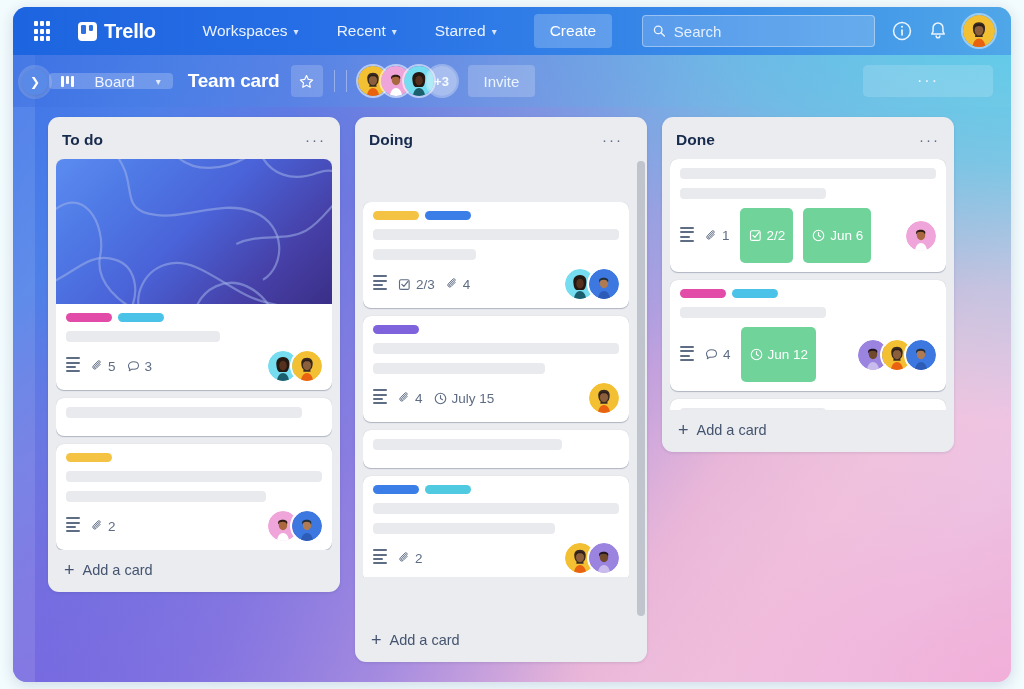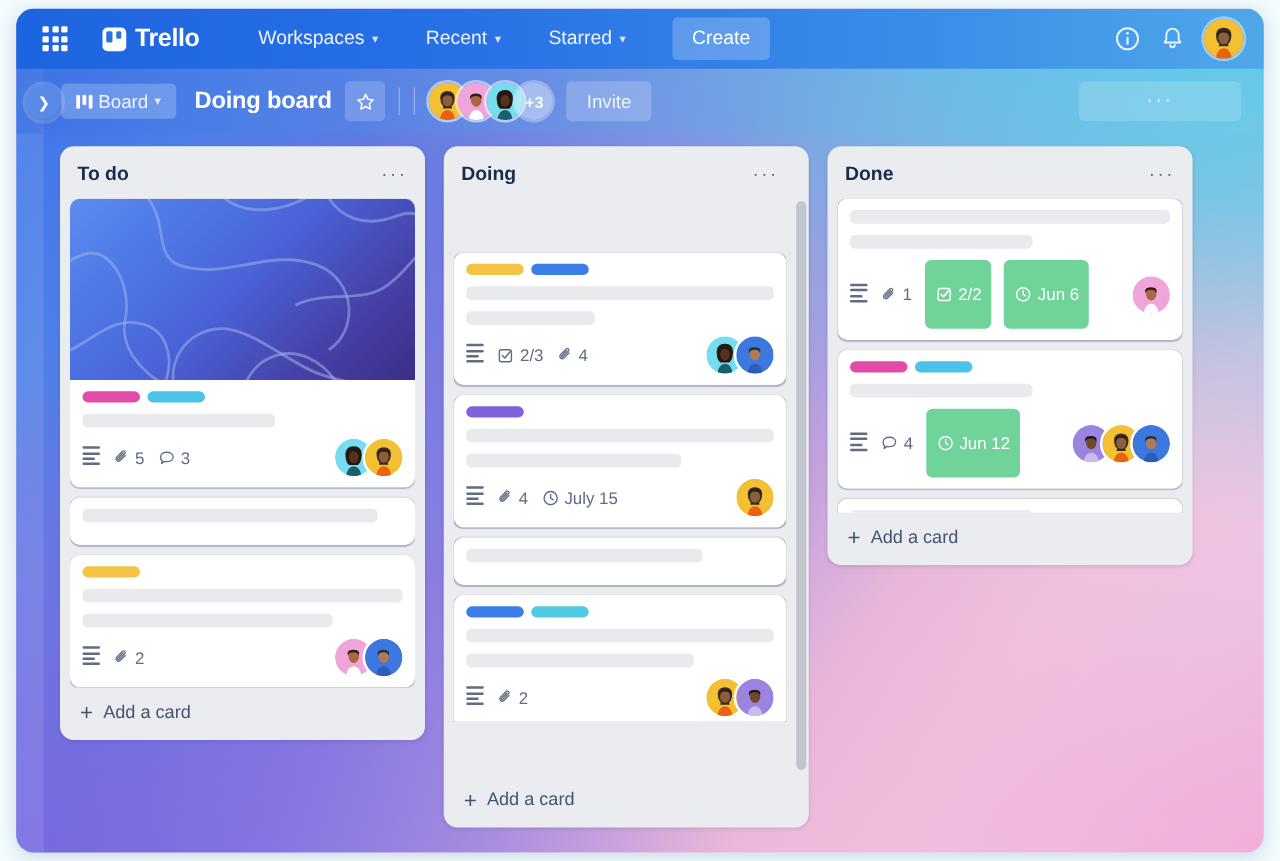--- a/index.html
+++ b/index.html
@@ -74,22 +74,22 @@
   .nav-avatar { width: 32px; height: 32px; border-radius: 50%; overflow: hidden; cursor: pointer;
                 box-shadow: 0 0 0 2px rgba(255,255,255,.45); }
 
   
   #boardbar {
     position: absolute; left: 0; top: 48px; right: 0; height: 52px;
     display: flex; align-items: center; gap: 11px; padding-left: 36px; padding-right: 18px;
     background: linear-gradient(90deg, rgba(62,113,226,.55) 0%, rgba(86,146,232,.42) 35%, rgba(110,186,230,.30) 70%, rgba(120,205,232,.22) 100%);
     z-index: 6;
   }
-  .board-btn { background: rgba(255,255,255,.22); border-radius:4px; height:28px; padding:0 12px;
-               display:flex; align-items:center; gap:5px; color:#eef4ff; font-size:15px; cursor:pointer;}
+  .board-btn { background: rgba(255,255,255,.22); border-radius:4px; height:16px; padding:0 12px;
+               display:flex; align-items:center; gap:21px; color:#eef4ff; font-size:15px; cursor:pointer;}
   .board-glyph { display:flex; gap:1.8px; align-items:flex-start; }
   .board-glyph i { background:#fff; border-radius:1px; display:block; }
   .board-title { color:#fff; font-size:19px; font-weight:bold; letter-spacing:-.2px; padding-left:4px;}
   .star-btn { width:32px; height:32px; border-radius:4px; background:rgba(255,255,255,.18);
               display:flex; align-items:center; justify-content:center; cursor:pointer; }
   .vdiv { width:1px; height:22px; background: rgba(255,255,255,.35); }
   .workspace-chip { background: rgba(255,255,255,.22); border-radius:4px; height:32px; padding:0 14px;
                     display:flex; align-items:center; color:#eef4ff; font-size:14.5px; cursor:pointer;}
   .members { display:flex; align-items:center; }
   .members .mav { width:30px; height:30px; border-radius:50%; overflow:hidden; margin-left:-7px;
@@ -186,20 +186,27 @@
     </div>
     <div class="nav-item">
       <span>Recent</span>
       <span class="chev">▾</span>
     </div>
     <div class="nav-item">
       <span>Starred</span>
       <span class="chev">▾</span>
     </div>
     <div class="create-btn">Create</div>
+    <div class="search-wrap">
+      <svg width="14" height="14" viewBox="0 0 16 16">
+        <circle cx="6.6" cy="6.6" r="4.8" fill="none" stroke="#eaf3ff" stroke-width="1.7"></circle>
+        <line x1="10.2" y1="10.2" x2="14.4" y2="14.4" stroke="#eaf3ff" stroke-width="1.7" stroke-linecap="round"></line>
+      </svg>
+      <input type="text" placeholder="Search" style="">
+    </div>
     <div class="nav-right">
       <svg class="circ-icon" viewBox="0 0 24 24">
         <circle cx="12" cy="12" r="9.2" fill="none" stroke="#eaf4ff" stroke-width="1.7"></circle>
         <circle cx="12" cy="7.3" r="1.15" fill="#eaf4ff"></circle>
         <rect x="11.1" y="10.2" width="1.9" height="7" rx=".9" fill="#eaf4ff"></rect>
       </svg>
       <svg class="circ-icon" viewBox="0 0 24 24">
         <path d="M12 3.2a5.4 5.4 0 0 0-5.4 5.4v4.1l-1.5 2.6h13.8l-1.5-2.6V8.6A5.4 5.4 0 0 0 12 3.2z" fill="none" stroke="#eaf4ff" stroke-width="1.6" stroke-linejoin="round"></path>
         <path d="M10 17.4a2 2 0 0 0 4 0" fill="none" stroke="#eaf4ff" stroke-width="1.6" stroke-linecap="round"></path>
       </svg>
@@ -223,21 +230,21 @@
   <div id="boardbar">
     <div class="board-btn">
       <span class="board-glyph">
         <i style="width:3px;height:11px;"></i>
           <i style="width:3px;height:8px;"></i>
           <i style="width:3px;height:11px;"></i>
       </span>
       <span>Board</span>
       <span style="font-size:10px;opacity:.9">▾</span>
     </div>
-    <div class="board-title">Doing board</div>
+    <div class="board-title">Team card</div>
     <div class="star-btn">
       <svg width="17" height="17" viewBox="0 0 24 24">
         <path d="M12 3.6l2.6 5.5 6 .8-4.4 4.2 1.1 6-5.3-2.9-5.3 2.9 1.1-6L3.4 9.9l6-.8z" fill="none" stroke="#fff" stroke-width="1.7" stroke-linejoin="round"></path>
       </svg>
     </div>
     <div class="vdiv"></div>
     <div class="vdiv"></div>
     <div class="members">
       <div class="mav">
         <svg viewBox="0 0 40 40" width="30" height="30">

